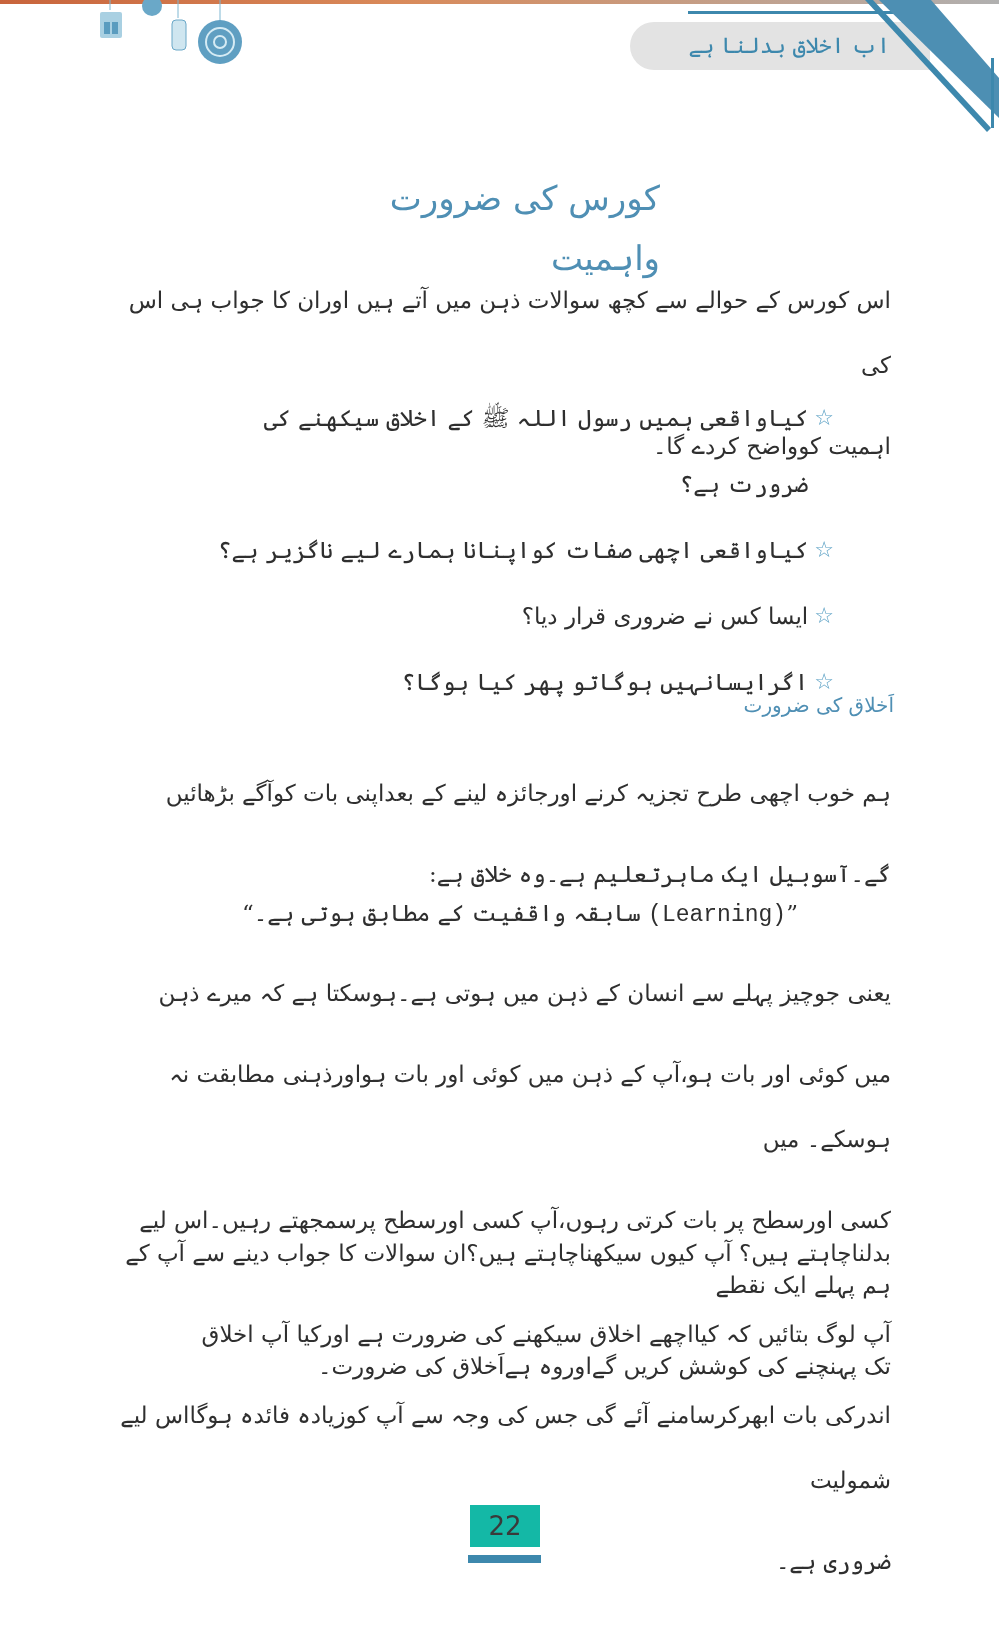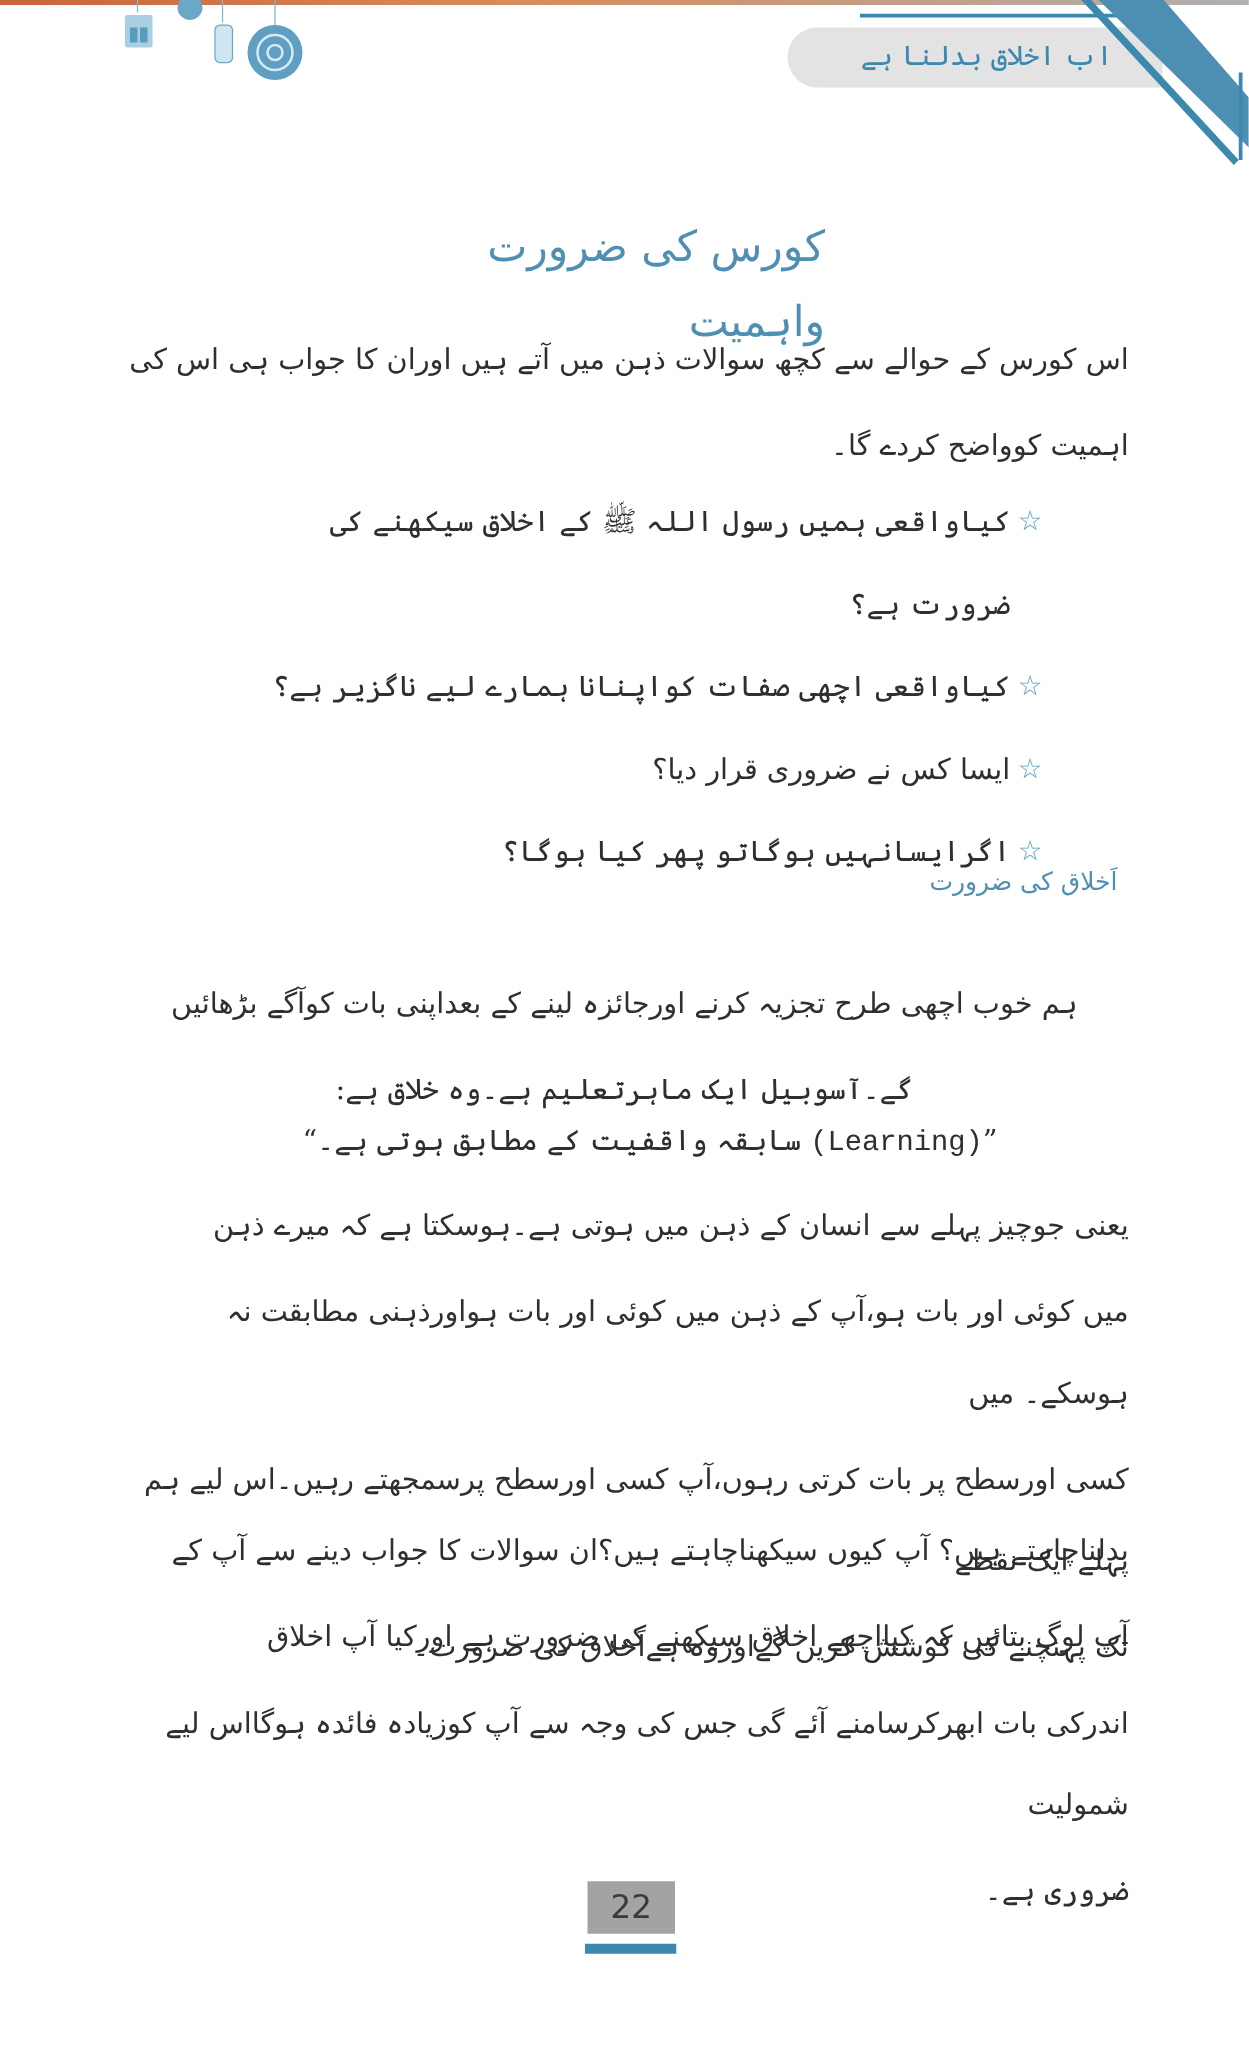--- a/index.html
+++ b/index.html
@@ -16,31 +16,31 @@
   .header-line { position:absolute; left:688px; top:11px; width:230px; height:3px; background:#3d88ad; }
   .header-title { position:absolute; left:660px; top:26px; width:230px; height:40px;
     direction:rtl; text-align:right; font-family:"DejaVu Serif", serif; font-size:22px;
     color:#3d88ad; line-height:40px; }
   .corner-svg { position:absolute; right:0; top:0; width:140px; height:140px; }
 
   .content { position:absolute; left:92px; width:815px; direction:rtl; text-align:right; }
   .title { position:absolute; left:300px; top:168px; width:360px; height:60px;
     direction:rtl; font-family:"DejaVu Serif", serif; font-size:34px;
     color:#4f8fb4; line-height:60px; }
-  .para { font-family:"DejaVu Serif", serif; font-size:23px; line-height:65px; color:#2f2f2f; margin:4px; }
+  .para { font-family:"DejaVu Serif", serif; font-size:23px; line-height:65px; color:#2f2f2f; margin:16px; }
   .bullets { position:absolute; right:165px; top:385px; width:620px; direction:rtl; text-align:right; }
   .bullet { font-family:"DejaVu Serif", serif; font-size:23px; line-height:66px; color:#2f2f2f;
     display:flex; flex-direction:row; gap:6px; justify-content:flex-start; }
   .star { color:#5aa0c4; font-size:22px; }
   .subheading { position:absolute; right:105px; top:680px; width:300px; direction:rtl; text-align:right;
     font-family:"DejaVu Serif", serif; font-size:20px; color:#4f8fb4; line-height:50px; }
   .quote { position:absolute; left:220px; top:888px; width:600px; text-align:center;
     font-family:"DejaVu Serif", serif; font-size:23px; line-height:50px; color:#2f2f2f; direction:rtl; }
   .quote .latin { font-family:Liberation Mono, monospace; direction:ltr; unicode-bidi:embed; }
-  .page-num { position:absolute; left:470px; top:1505px; width:70px; height:42px; background:#a3a3a3;
+  .page-num { position:absolute; left:470px; top:1505px; width:70px; height:42px; background:#14b8a6;
     text-align:center; line-height:42px; font-family:"DejaVu Sans", sans-serif; font-size:26px; color:#3a3a3a; }
   .page-bar { position:absolute; left:468px; top:1555px; width:73px; height:8px; background:#3d88ad; }
 </style>
 </head>
 <body>
 
 <div class="top-strip"></div>
 
 <svg class="ornaments" viewBox="0 0 160 80">
   <g fill="none" stroke="#7fb7d2" stroke-width="1">
@@ -89,21 +89,21 @@
     <span>ایسا کس نے ضروری قرار دیا؟</span>
   </div>
   <div class="bullet">
     <span class="star">☆</span>
     <span>اگرایسانہیں ہوگاتو پھر کیا ہوگا؟</span>
   </div>
 </div>
 
 <div class="subheading">اَخلاق کی ضرورت</div>
 
-<div class="content" style="top:767px;text-align:center;">
+<div class="content" style="top:745px;">
   <p class="para">ہم خوب اچھی طرح تجزیہ کرنے اورجائزہ لینے کے بعداپنی بات کوآگے بڑھائیں</p>
   <p class="para">گے۔آسوبیل ایک ماہرتعلیم ہے۔وہ خلاق ہے:</p>
 </div>
 
 <div class="quote">
   <span>”</span><span class="latin">(Learning)</span>
   <span>سابقہ واقفیت کے مطابق ہوتی ہے۔</span><span>“</span>
 </div>
 
 <div class="content" style="top:945px;">

